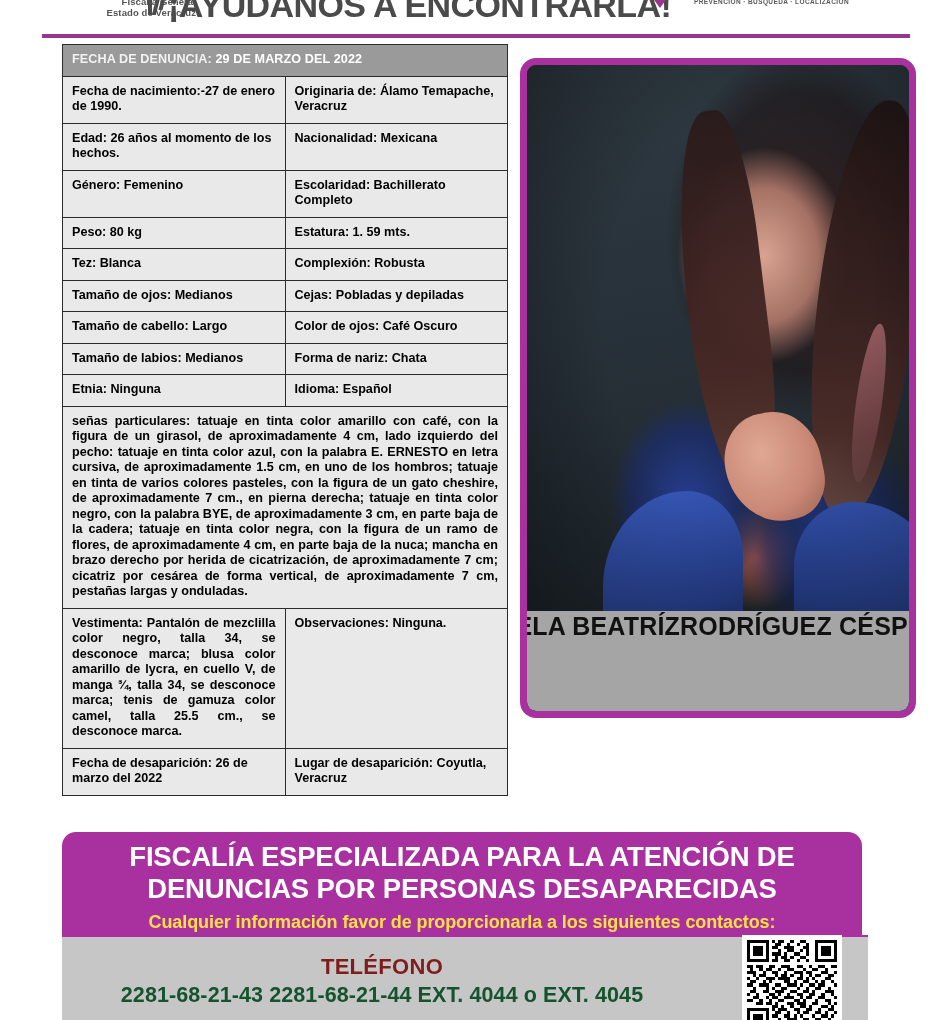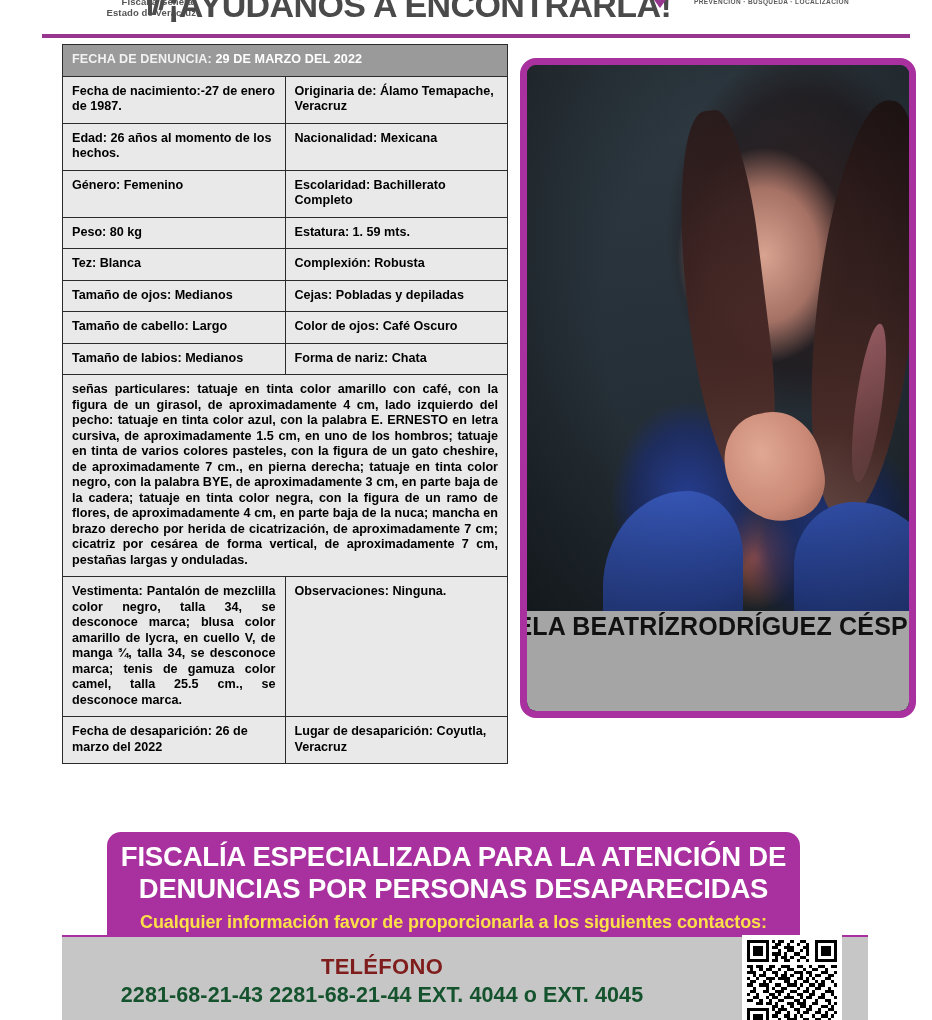--- a/index.html
+++ b/index.html
@@ -240,26 +240,25 @@
     color: #111;
     line-height: 31px;
     white-space: nowrap;
   }
 
   
   .banner {
     position: absolute;
     left: 62px;
     top: 832px;
-    width: 693px;
+    width: 800px;
     background: #a9309f;
     border-radius: 14px 14px 0 0;
     padding: 9px 0 6px 0;
     text-align: center;
-    margin-left: 45px;
   }
   .banner .b1 {
     font-size: 27.5px;
     font-weight: bold;
     color: #ffffff;
     line-height: 32px;
     letter-spacing: -0.2px;
     white-space: nowrap;
   }
   .banner .b2 {
@@ -338,21 +337,21 @@
 <div class="table-wrap">
   <table class="info">
     <tbody>
       <tr>
         <td class="hdr" colspan="2">
           <span class="lbl">FECHA DE DENUNCIA:</span>
           <span class="val">29 DE MARZO DEL 2022</span>
         </td>
       </tr>
       <tr>
-          <td class="wide">Fecha de nacimiento:-27 de enero de 1987.</td>
+          <td class="wide">Fecha de nacimiento:-27 de enero de 1990.</td>
           <td class="wide">Originaria de: Álamo Temapache, Veracruz</td>
         </tr>
       <tr>
           <td class="wide">Edad: 26 años al momento de los hechos.</td>
           <td class="wide">Nacionalidad: Mexicana</td>
         </tr>
       <tr>
           <td class="wide">Género: Femenino</td>
           <td class="wide">Escolaridad: Bachillerato Completo</td>
         </tr>
@@ -368,20 +367,24 @@
           <td class="wide">Tamaño de ojos: Medianos</td>
           <td class="wide">Cejas: Pobladas y depiladas</td>
         </tr>
       <tr>
           <td class="wide">Tamaño de cabello: Largo</td>
           <td class="wide">Color de ojos: Café Oscuro</td>
         </tr>
       <tr>
           <td class="wide">Tamaño de labios: Medianos</td>
           <td class="wide">Forma de nariz: Chata</td>
+        </tr>
+      <tr>
+          <td class="wide">Etnia: Ninguna</td>
+          <td class="wide">Idioma: Español</td>
         </tr>
       <tr>
         <td class="para" colspan="2">señas particulares: tatuaje en tinta color amarillo con café, con la figura de un girasol, de aproximadamente 4 cm, lado izquierdo del pecho: tatuaje en tinta color azul, con la palabra E. ERNESTO en letra cursiva, de aproximadamente 1.5 cm, en uno de los hombros; tatuaje en tinta de varios colores pasteles, con la figura de un gato cheshire, de aproximadamente 7 cm., en pierna derecha; tatuaje en tinta color negro, con la palabra BYE, de aproximadamente 3 cm, en parte baja de la cadera; tatuaje en tinta color negra, con la figura de un ramo de flores, de aproximadamente 4 cm, en parte baja de la nuca; mancha en brazo derecho por herida de cicatrización, de aproximadamente 7 cm; cicatriz por cesárea de forma vertical, de aproximadamente 7 cm, pestañas largas y onduladas.</td>
       </tr>
       <tr>
         <td class="vest">Vestimenta: Pantalón de mezclilla color negro, talla 34, se desconoce marca; blusa color amarillo de lycra, en cuello V, de manga ¾, talla 34, se desconoce marca; tenis de gamuza color camel, talla 25.5 cm., se desconoce marca.</td>
         <td class="obs">Observaciones: Ninguna.</td>
       </tr>
       <tr>
         <td>Fecha de desaparición: 26 de marzo del 2022</td>

